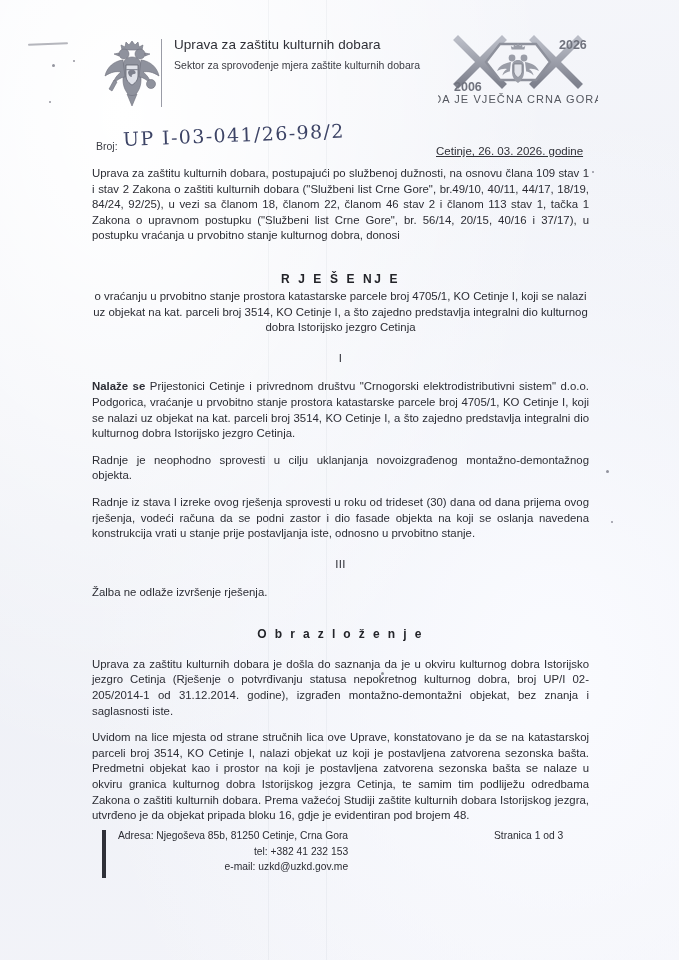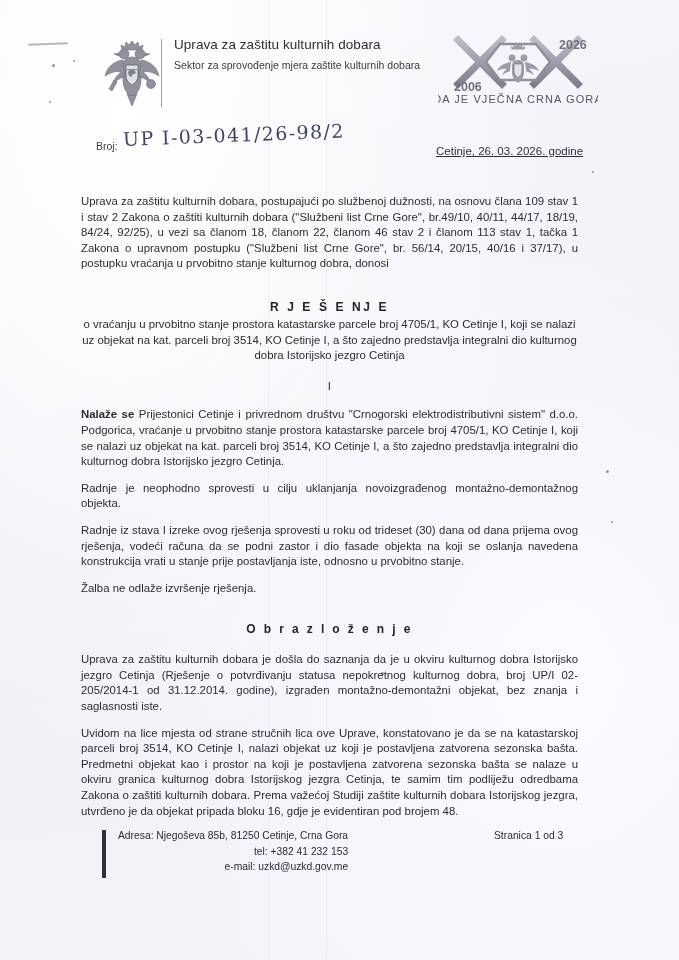--- a/index.html
+++ b/index.html
@@ -111,24 +111,23 @@
     left: 340px;
     top: 13px;
     font-size: 11.5px;
     color: #303138;
     white-space: nowrap;
     text-decoration: underline;
   }
   
   .body-wrap {
     position: absolute;
-    left: 81px;
+    left: 92px;
     top: 166px;
     width: 497px;
-    margin-top: 28px;
   }
   p.para {
     margin: 0 0 11px 0;
     font-size: 11.4px;
     line-height: 15.6px;
     text-align: justify;
     color: #2c2d34;
   }
   .roman {
     text-align: center;
@@ -324,20 +323,21 @@
       <div class="title-main">R J E Š E NJ E</div>
       <div class="title-sub">o vraćanju u prvobitno stanje prostora katastarske parcele broj 4705/1, KO Cetinje I, koji se nalazi uz objekat na kat. parceli broj 3514, KO Cetinje I, a što zajedno predstavlja integralni dio kulturnog dobra Istorijsko jezgro Cetinja</div>
     </div>
 
     <div class="roman">I</div>
     <p class="para"><span class="strong">Nalaže se</span><span> Prijestonici Cetinje i privrednom društvu "Crnogorski elektrodistributivni sistem" d.o.o. Podgorica, vraćanje u prvobitno stanje prostora katastarske parcele broj 4705/1, KO Cetinje I, koji se nalazi uz objekat na kat. parceli broj 3514, KO Cetinje I, a što zajedno predstavlja integralni dio kulturnog dobra Istorijsko jezgro Cetinja.</span></p>
     <p class="para">Radnje je neophodno sprovesti u cilju uklanjanja novoizgrađenog montažno-demontažnog objekta.</p>
 
     <p class="para">Radnje iz stava I izreke ovog rješenja sprovesti u roku od trideset (30) dana od dana prijema ovog rješenja, vodeći računa da se podni zastor i dio fasade objekta na koji se oslanja navedena konstrukcija vrati u stanje prije postavljanja iste, odnosno u prvobitno stanje.</p>
 
+    <div class="roman">III</div>
     <p class="para">Žalba ne odlaže izvršenje rješenja.</p>
 
     <div class="section-head">O b r a z l o ž e n j e</div>
     <p class="para">Uprava za zaštitu kulturnih dobara je došla do saznanja da je u okviru kulturnog dobra Istorijsko jezgro Cetinja (Rješenje o potvrđivanju statusa nepokretnog kulturnog dobra, broj UP/I 02-205/2014-1 od 31.12.2014. godine), izgrađen montažno-demontažni objekat, bez znanja i saglasnosti iste.</p>
     <p class="para">Uvidom na lice mjesta od strane stručnih lica ove Uprave, konstatovano je da se na katastarskoj parceli broj 3514, KO Cetinje I, nalazi objekat uz koji je postavljena zatvorena sezonska bašta. Predmetni objekat kao i prostor na koji je postavljena zatvorena sezonska bašta se nalaze u okviru granica kulturnog dobra Istorijskog jezgra Cetinja, te samim tim podliježu odredbama Zakona o zaštiti kulturnih dobara. Prema važećoj Studiji zaštite kulturnih dobara Istorijskog jezgra, utvrđeno je da objekat pripada bloku 16, gdje je evidentiran pod brojem 48.</p>
   </div>
 
   <div class="footer">
     <div class="footer-bar"></div>
     <div class="footer-text">

